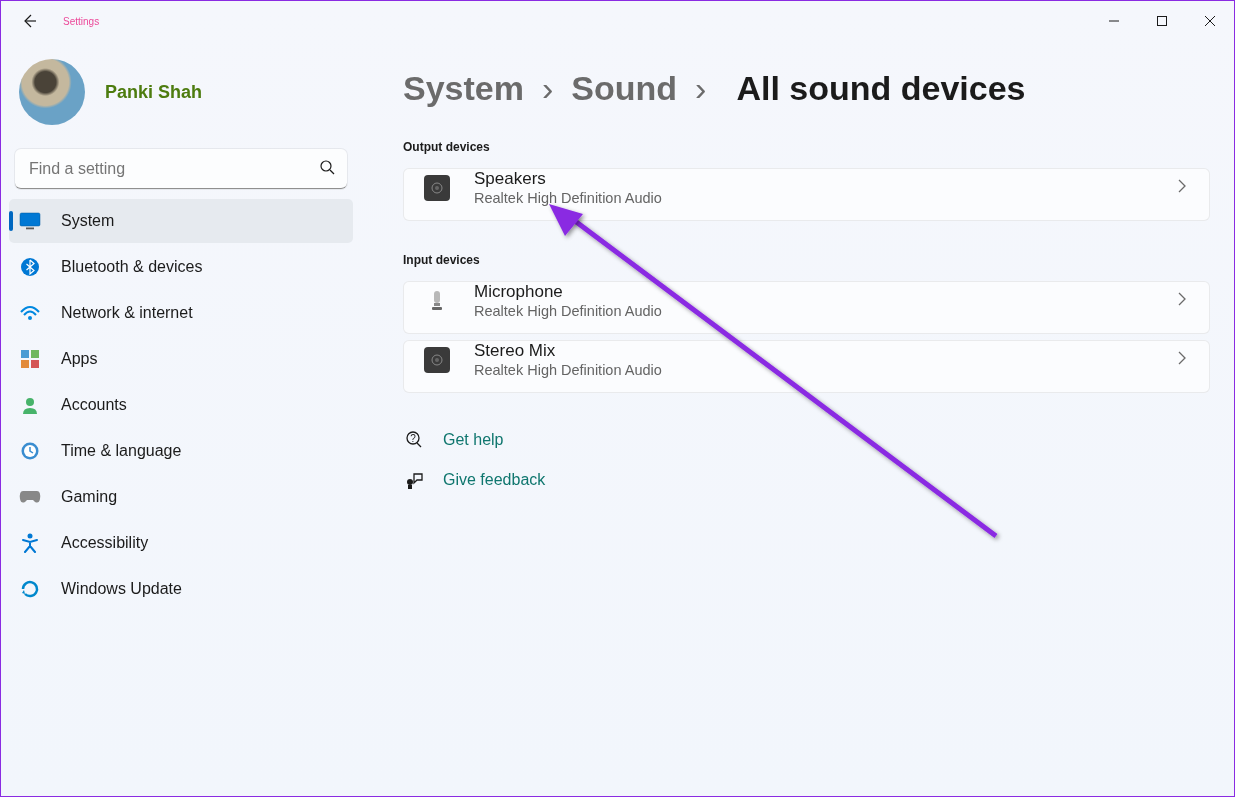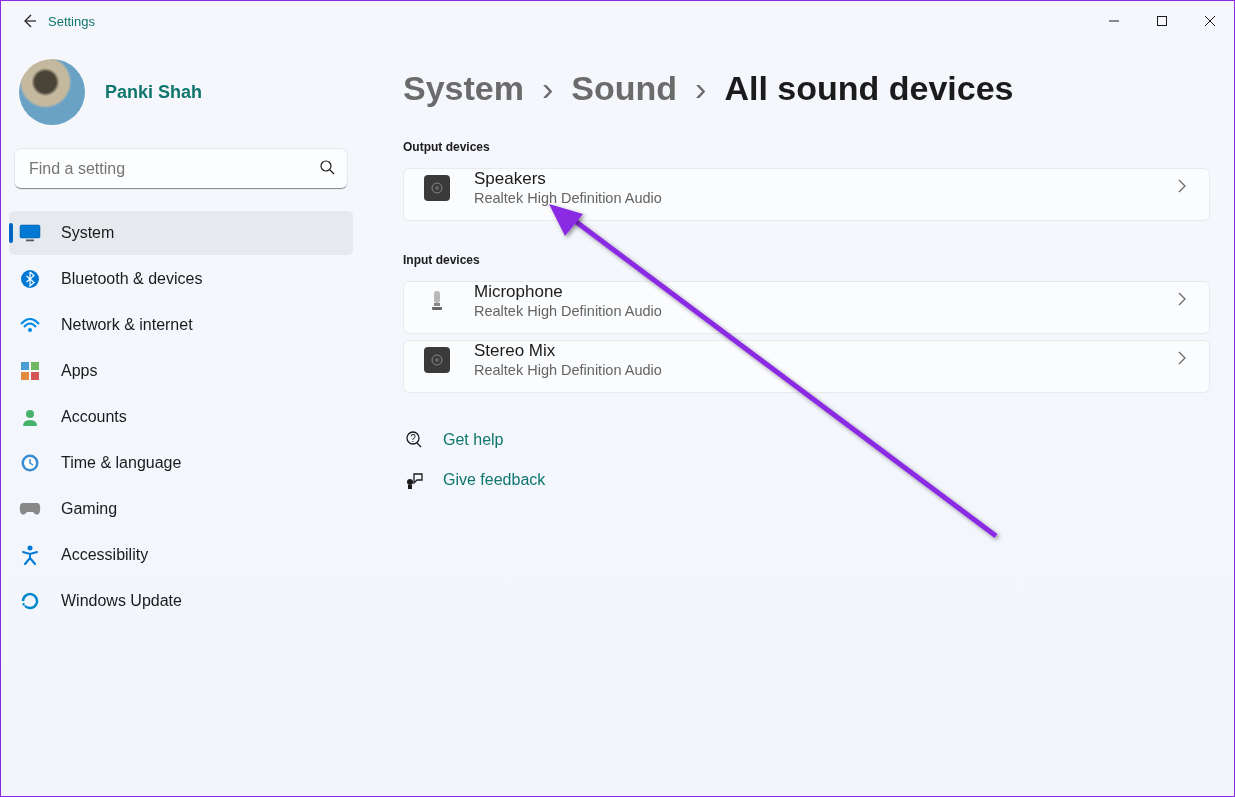--- a/index.html
+++ b/index.html
@@ -1,45 +1,45 @@
 <!DOCTYPE html>
 <html><head>
 <meta charset="utf-8">
 <style>
 * { margin: 0; padding: 0; box-sizing: border-box; font-family: "Segoe UI", -apple-system, sans-serif; }
 body { width: 1235px; height: 797px; background: linear-gradient(180deg, #f5f7fc 0%, #f2f6fc 100%); border: 1px solid #8a2be2; overflow: hidden; position: relative; }
 
 .titlebar { display: flex; align-items: center; height: 40px; padding-left: 18px; }
 .titlebar .back { width: 20px; height: 20px; display: flex; align-items: center; justify-content: center; cursor: default; }
-.titlebar .title { margin-left: 9px; font-size: 13px; color: #0f766e; }
+.titlebar .title { margin-left: 24px; font-size: 10px; color: #ec4899; }
 .titlebar .controls { margin-left: auto; display: flex; }
 .titlebar .controls .btn { width: 48px; height: 40px; display: flex; align-items: center; justify-content: center; }
 
 .layout { display: flex; height: calc(100% - 40px); }
 .sidebar { width: 360px; padding: 0 8px; }
 .user { display: flex; align-items: center; padding: 18px 16px 24px 10px; }
 .avatar { width: 66px; height: 66px; border-radius: 50%; background: radial-gradient(circle at 40% 35%, #4a4338 0 18%, #c4b89e 24% 40%, #6aa2c6 45% 100%); background-size: cover; }
-.username { margin-left: 20px; font-size: 18px; font-weight: 600; color: #0f766e; }
-
-.search { position: relative; margin: 0 6px 22px 6px; }
+.username { margin-left: 20px; font-size: 18px; font-weight: 600; color: #4d7c0f; }
+
+.search { position: relative; margin: 0 6px 10px 6px; }
 .search input { width: 100%; height: 40px; border: none; border-bottom: 1.5px solid #8f8f8f; border-radius: 6px; background: #fcfdfe; padding: 0 40px 0 14px; font-size: 16px; color: #5a5a5a; outline: none; box-shadow: 0 0 0 1px rgba(0,0,0,0.06); }
 .search .icon { position: absolute; right: 12px; top: 50%; transform: translateY(-50%); }
 
 .nav { display: flex; flex-direction: column; gap: 2px; }
 .nav-item { display: flex; align-items: center; height: 44px; border-radius: 5px; padding: 0 12px 0 10px; cursor: default; position: relative; }
 .nav-item.active { background: #e6eaef; }
 .nav-item.active::before { content: ""; position: absolute; left: 0; top: 12px; bottom: 12px; width: 3.5px; background: #0067c0; border-radius: 2px; }
 .nav-item .nicon { width: 22px; height: 22px; display: flex; align-items: center; justify-content: center; margin-right: 20px; }
 .nav-item .nlabel { font-size: 16px; color: #1b1b1b; }
 
 .main { flex: 1; padding: 28px 24px 0 42px; }
 .breadcrumb { display: flex; align-items: baseline; gap: 18px; font-size: 34px; font-weight: 600; }
 .breadcrumb .link { color: #6b6b6b; cursor: default; }
 .breadcrumb .sep { color: #6b6b6b; font-weight: 400; }
-.breadcrumb .current { color: #1b1b1b; }
+.breadcrumb .current { color: #1b1b1b; margin-left: 12px; }
 
 .section-title { font-size: 12px; font-weight: 600; color: #1b1b1b; margin-top: 32px; margin-bottom: 14px; }
 
 .card { background: #fbfcfe; border: 1px solid rgba(0,0,0,0.07); border-radius: 6px; display: flex; align-items: center; padding: 0 22px 14px 20px; margin-bottom: 6px; cursor: default; }
 .card .cicon { width: 26px; height: 26px; border-radius: 4px; margin-right: 24px; display: flex; align-items: center; justify-content: center; }
 .card .info { display: flex; flex-direction: column; }
 .card .ctitle { font-size: 17px; color: #1b1b1b; }
 .card .csub { font-size: 14.5px; color: #646464; margin-top: 1px; }
 .card .chev { margin-left: auto; }
 

